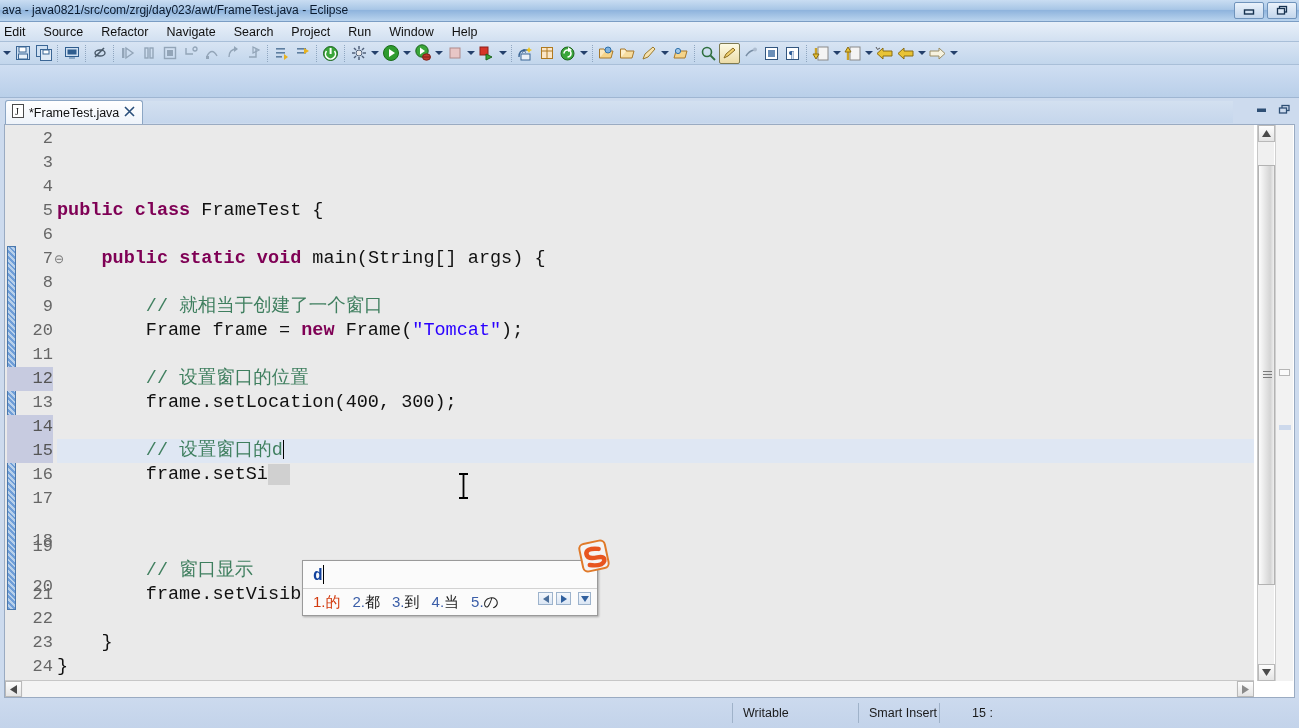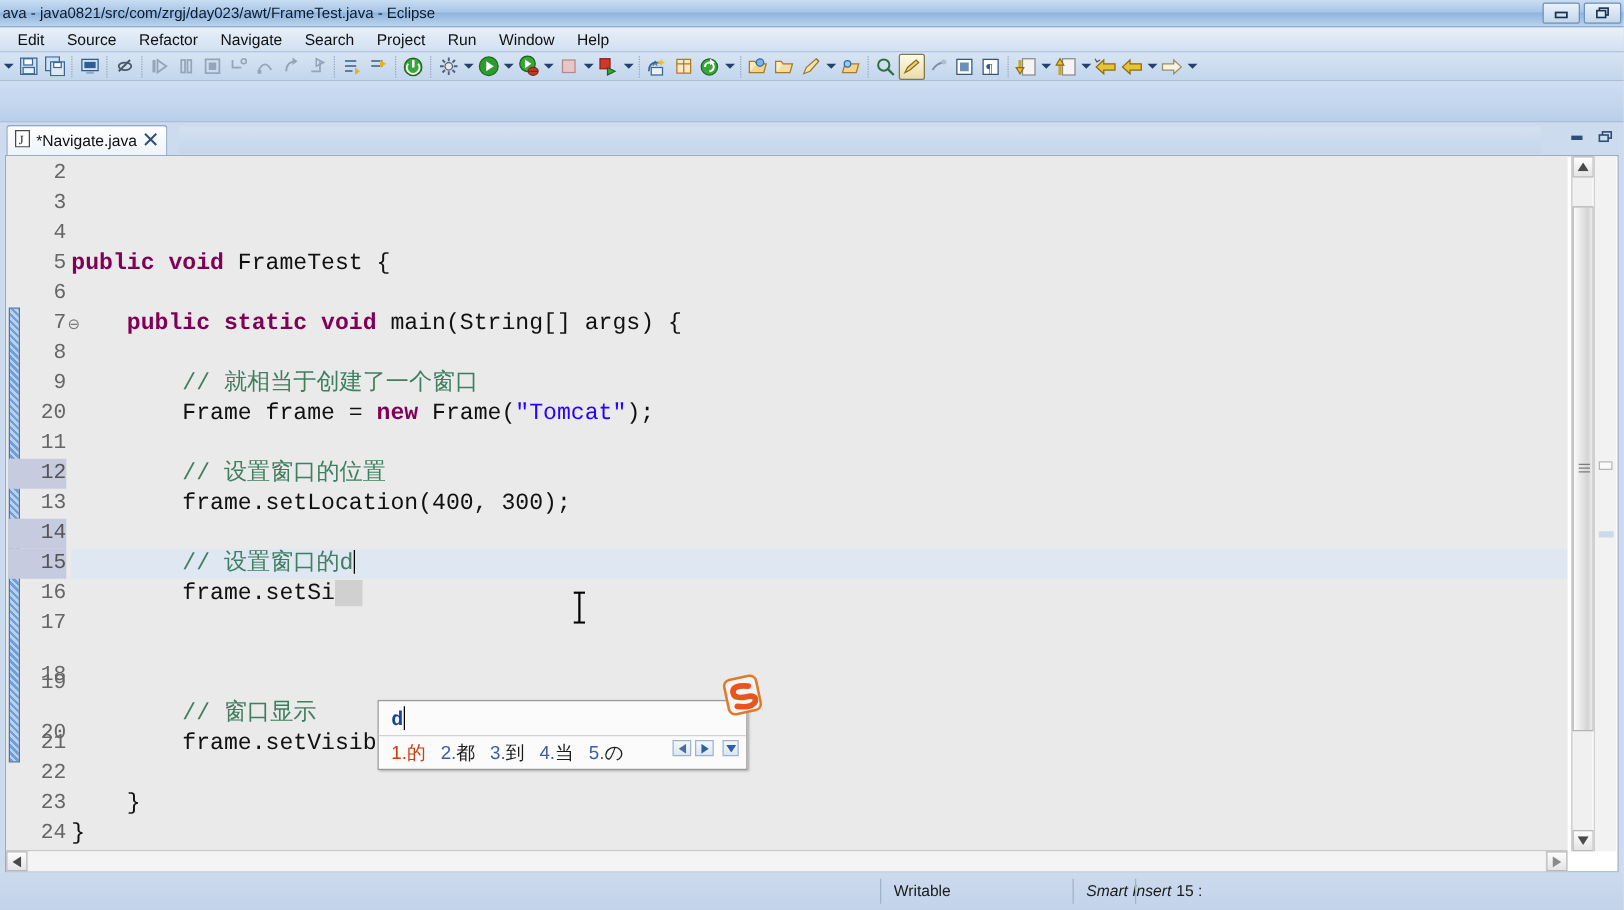--- a/index.html
+++ b/index.html
@@ -34,21 +34,21 @@
   .menubar {
     position: absolute; left: 0; top: 22px; width: 1299px; height: 20px;
     background: linear-gradient(to bottom,#e8f0f9,#d2e0f1);
     border-bottom: 1px solid #a9bfd8;
     display: flex; align-items: center;
   }
   .menuitem {
     font-size: 12.5px; color: #101010; padding: 1px 9px; white-space: nowrap;
     cursor: default;
   }
-  .menuitem:first-child { padding-left: 14px; }
+  .menuitem:first-child { padding-left: 4px; }
 
   
   .toolbar {
     position: absolute; left: 0; top: 42px; width: 1299px; height: 23px;
     background: linear-gradient(to bottom,#d8e4f3,#c2d6ec);
     border-bottom: 1px solid #a9bfd8;
     display: flex; align-items: center; padding-left: 1px;
   }
   .toolbar2 {
     position: absolute; left: 0; top: 65px; width: 1299px; height: 33px;
@@ -580,21 +580,21 @@
 
     <div class="tabrow">
       <div class="tab-strip-fill"></div>
       <div class="tab">
         <span>
           <svg width="12" height="14" viewBox="0 0 12 14">
             <rect x="0.5" y="0.5" width="11" height="13" fill="#fff" stroke="#4a4a4a"></rect>
             <text x="3" y="11" font-size="10" fill="#1c1c1c" font-family="Liberation Serif, serif">J</text>
           </svg>
         </span>
-        <span>*Navigate.java</span>
+        <span>*FrameTest.java</span>
         <span>
           <svg width="11" height="11" viewBox="0 0 11 11">
             <path d="M1 1 L10 10 M10 1 L1 10" stroke="#2a4f7a" stroke-width="1.6" fill="none"></path>
           </svg>
         </span>
       </div>
       <div class="editor-minmax">
         <div class="b">
           <svg width="13" height="10" viewBox="0 0 13 10">
               <rect x="2" y="3.5" width="9" height="3.5" fill="#2e4f75"></rect>
@@ -634,21 +634,21 @@
             <div class="gline" style="top: 410px;">19</div>
             <div class="gline" style="top: 434px; margin-top: 16px;">20</div>
             <div class="gline" style="top: 458px;">21</div>
             <div class="gline" style="top: 482px;">22</div>
             <div class="gline" style="top: 506px;">23</div>
             <div class="gline" style="top: 530px;">24</div>
           </div>
         <div class="codelines">
             <div class="cline" style="top: 2px;"></div>
             <div class="cline" style="top: 50px;"></div>
-            <div class="cline" style="top: 74px;"><span class="kw">public void</span><span> FrameTest {</span></div>
+            <div class="cline" style="top: 74px;"><span class="kw">public class</span><span> FrameTest {</span></div>
             <div class="cline" style="top: 98px;"></div>
             <div class="cline" style="top: 122px;"><span>    </span><span class="kw">public static void</span><span> main(String[] args) {</span></div>
             <div class="cline" style="top: 146px;"></div>
             <div class="cline" style="top: 170px;"><span>        </span><span class="cmt">// 就相当于创建了一个窗口</span></div>
             <div class="cline" style="top: 194px;"><span>        Frame frame = </span><span class="kw">new</span><span> Frame(</span><span class="str">"Tomcat"</span><span>);</span></div>
             <div class="cline" style="top: 218px;"></div>
             <div class="cline" style="top: 242px;"><span>        </span><span class="cmt">// 设置窗口的位置</span></div>
             <div class="cline" style="top: 266px;"><span>        frame.setLocation(400, 300);</span></div>
             <div class="cline" style="top: 290px;"></div>
             <div class="cline current" style="top: 314px;"><span>        </span><span class="cmt">// 设置窗口的</span><span class="cmt">d</span><span class="caret"></span></div>
@@ -742,18 +742,18 @@
           <g transform="rotate(-12 19 17)">
             <rect x="6" y="3" width="26" height="28" rx="5" fill="#f4f4f4" stroke="#e07a2a" stroke-width="2"></rect>
             <path d="M25 11 Q12 7 12 14 Q12 19 22 19 Q30 19 28 24 Q25 29 13 25" fill="none" stroke="#e8551f" stroke-width="4.5" stroke-linecap="round"></path>
           </g>
         </svg>
       </div>
     </div>
   </div>
 
   <div class="statusbar">
-    <div class="sb-cell" style="left:704px;width:110px;">Writable</div>
-    <div class="sb-cell" style="left:858px;width:116px;font-style:italic;">Smart Insert</div>
-    <div class="sb-cell" style="left:908px;width:120px;padding-left:32px;">15 :</div>
+    <div class="sb-cell" style="left:732px;width:110px;">Writable</div>
+    <div class="sb-cell" style="left:858px;width:116px;">Smart Insert</div>
+    <div class="sb-cell" style="left:939px;width:120px;padding-left:32px;">15 :</div>
 
   </div>
 </div>
 
 </body></html>

